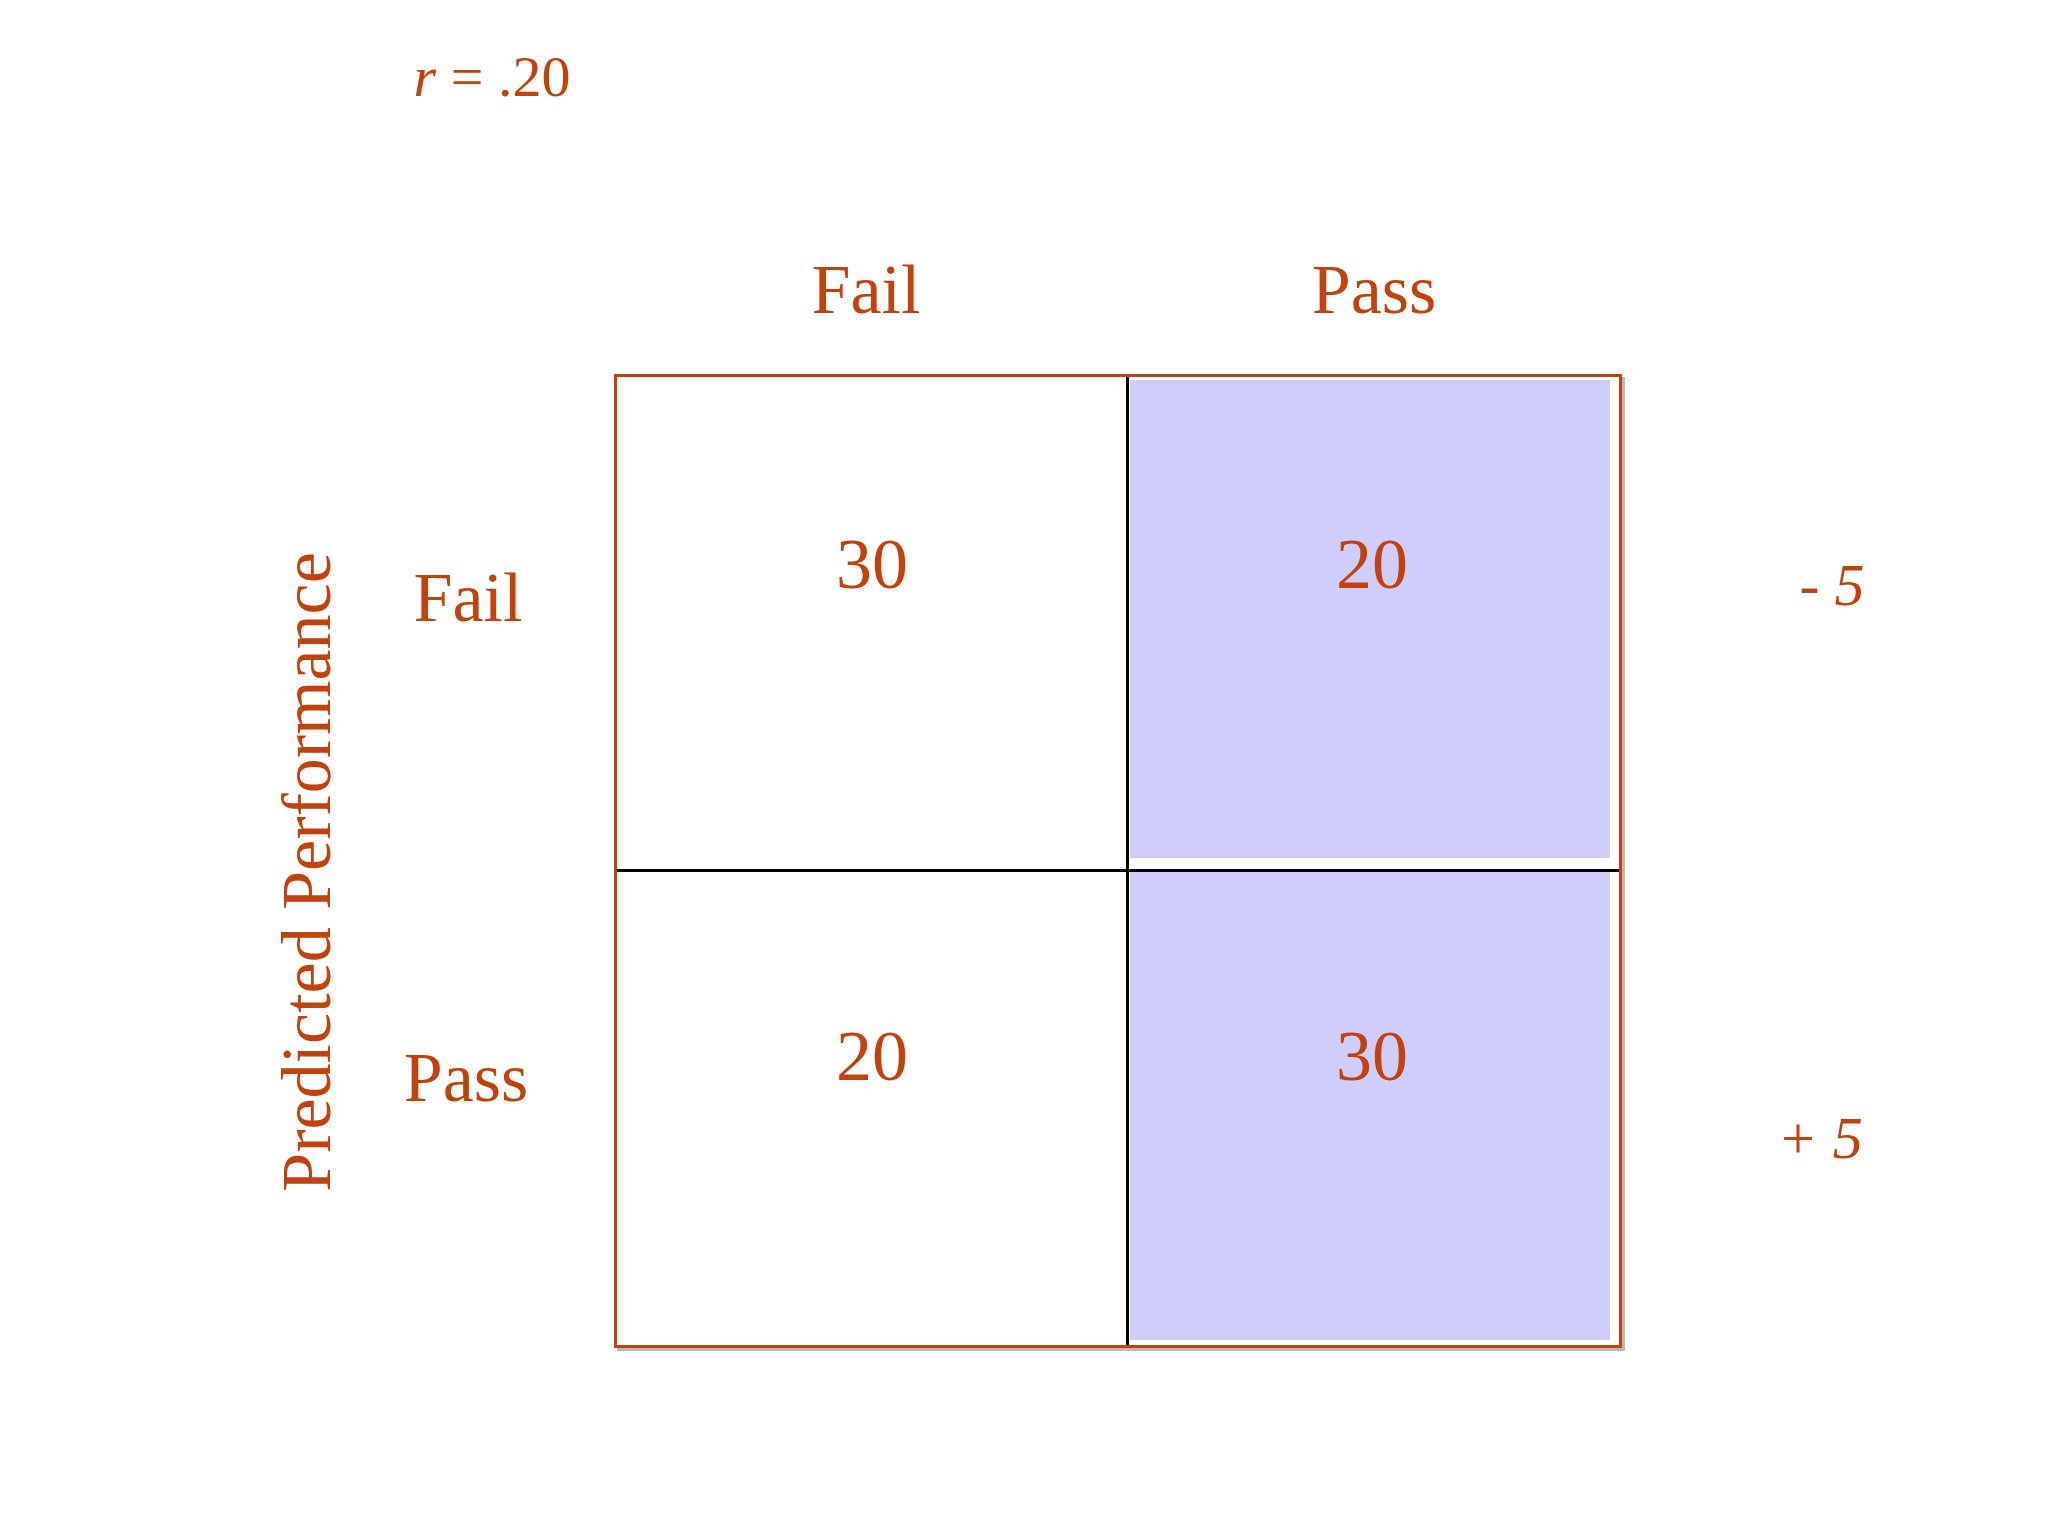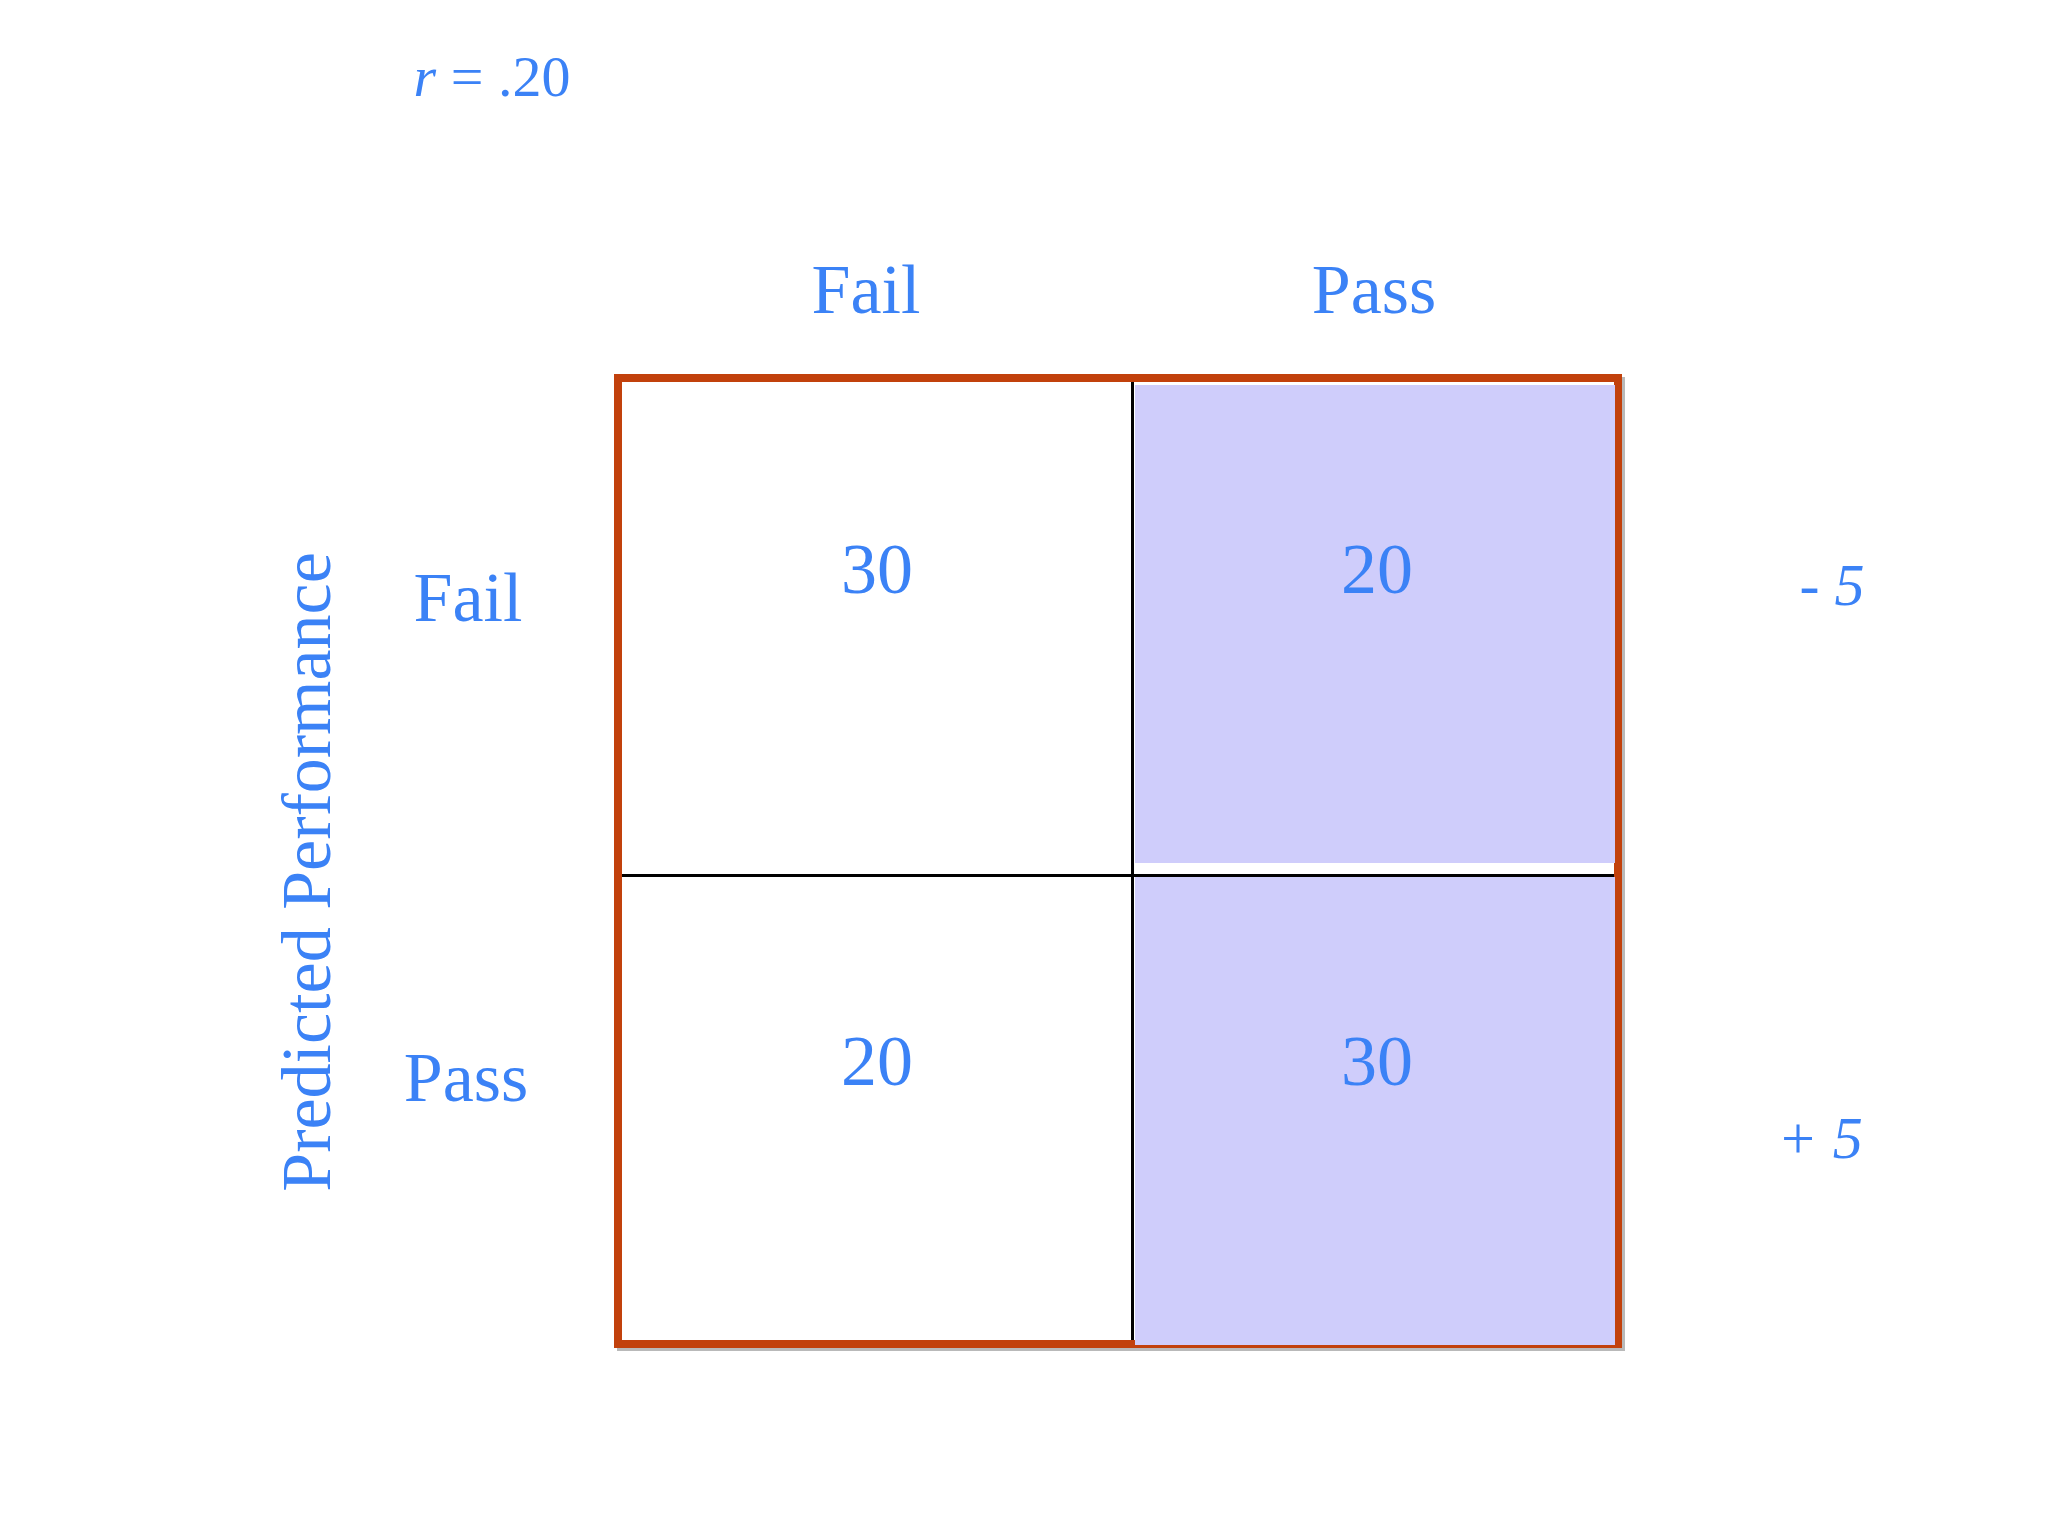--- a/index.html
+++ b/index.html
@@ -2,21 +2,21 @@
 <html><head>
 <meta charset="utf-8">
 <style>
   html, body { margin: 0; padding: 0; background: #ffffff; }
   .stage {
     position: relative;
     width: 2048px;
     height: 1536px;
     background: #ffffff;
     font-family: "Liberation Serif", serif;
-    color: #3b82f6;
+    color: #c2410c;
     overflow: hidden;
   }
   .ctr {
     position: absolute;
     transform: translate(-50%, -50%);
     white-space: nowrap;
     line-height: 1;
   }
   .rot {
     position: absolute;
@@ -30,21 +30,21 @@
   .cat-label { font-size: 70px; }
   .cell-value { font-size: 72px; }
   .annot { font-size: 60px; font-style: italic; }
 
   .matrix {
     position: absolute;
     left: 614px;
     top: 374px;
     width: 1008px;
     height: 974px;
-    border: 8px solid #c2410c;
+    border: 3px solid #c2410c;
     box-sizing: border-box;
     background: #ffffff;
     box-shadow: 3px 3px 0 #b9b9b9;
   }
   .matrix .vline {
     position: absolute;
     left: 509px;
     top: 0;
     width: 3px;
     height: 100%;

